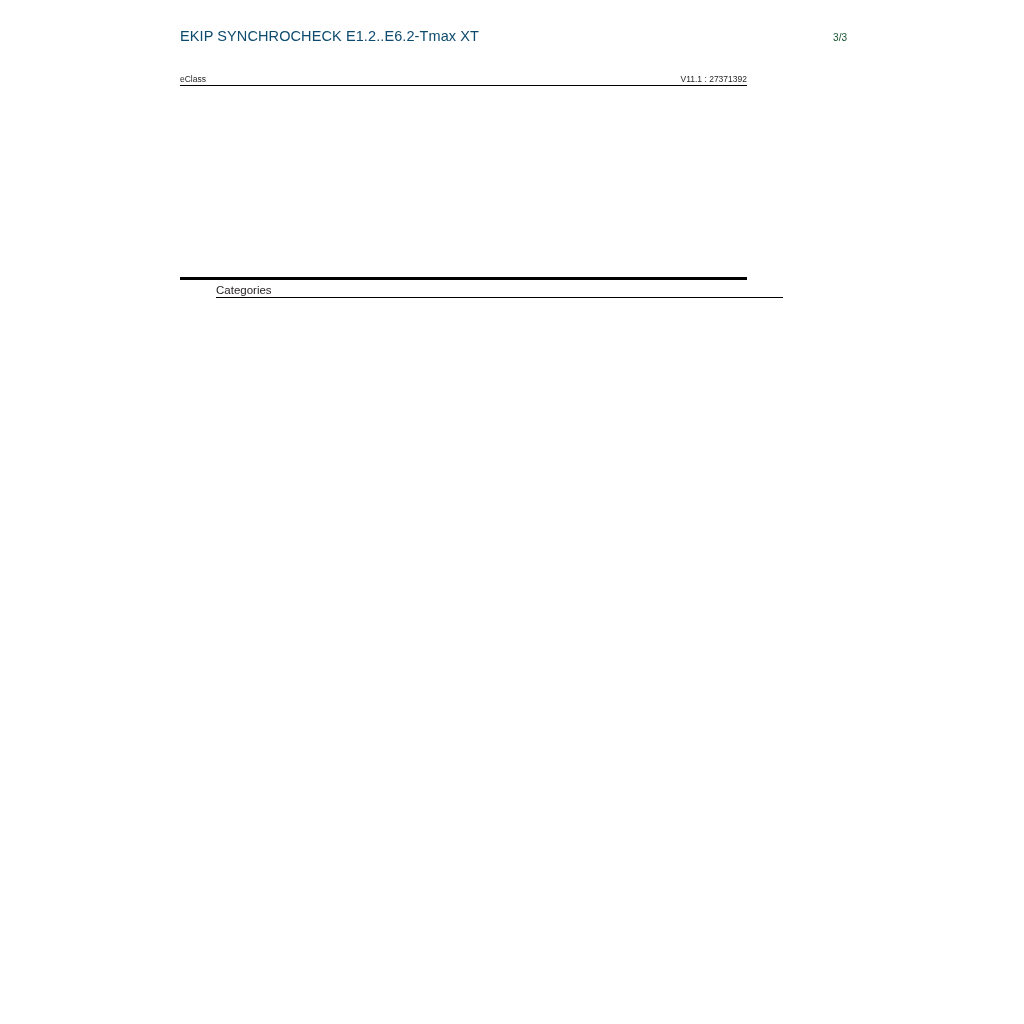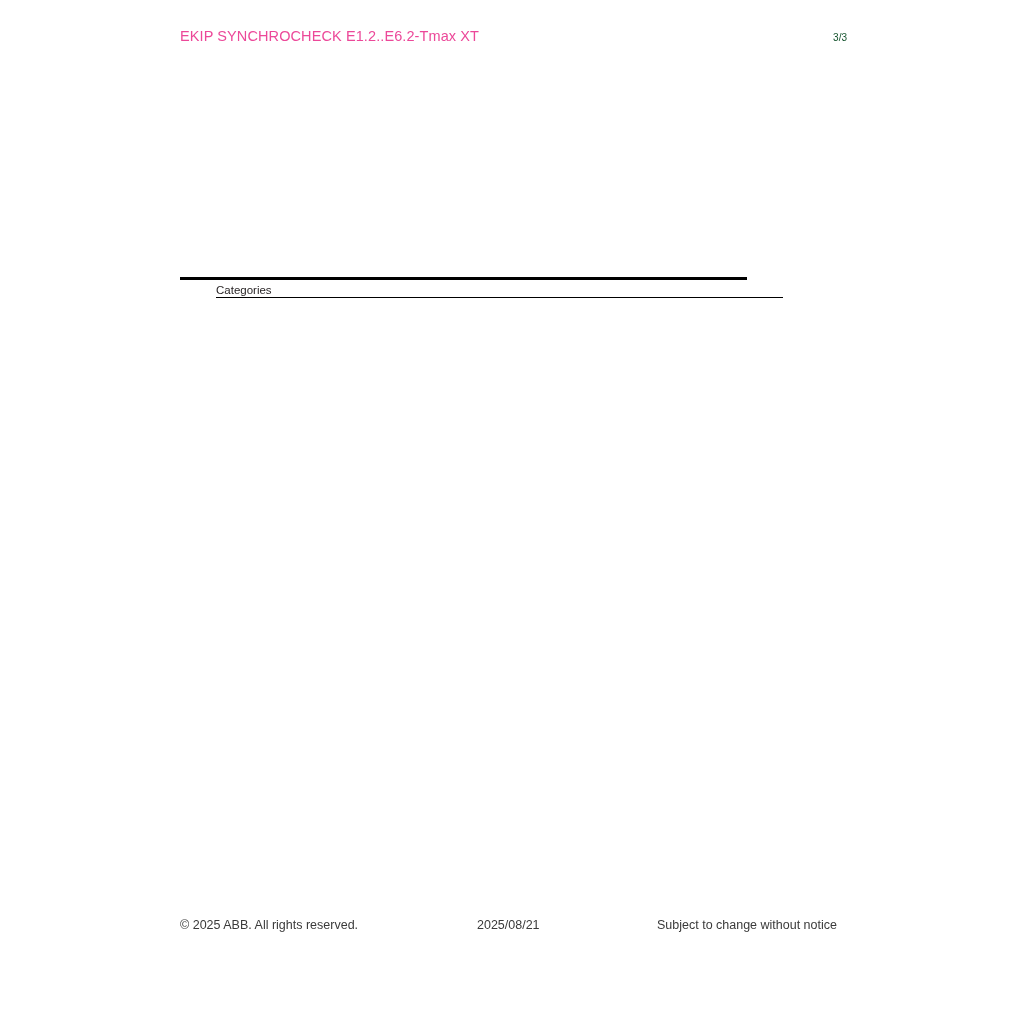--- a/index.html
+++ b/index.html
@@ -28,21 +28,21 @@
     left: 180px;
     top: 28px;
     width: 666px;
     display: flex;
     align-items: baseline;
     justify-content: space-between;
   }
   .doc-title {
     font-size: 14.5px;
     letter-spacing: 0.1px;
-    color: #ec4899;
+    color: #0c4a6e;
     white-space: nowrap;
     text-align: right;
   }
   .page-number {
     font-size: 10px;
     color: #14532d;
     margin-right: -1px;
   }
 
   
@@ -131,27 +131,26 @@
 </head>
 <body>
 
 <div class="page">
 
   <div class="doc-header">
     <div class="doc-title">EKIP SYNCHROCHECK E1.2..E6.2-Tmax XT</div>
     <div class="page-number">3/3</div>
   </div>
 
+  <div class="eclass-row">
+    <div class="eclass-label">eClass</div>
+    <div class="eclass-value">V11.1 : 27371392</div>
+  </div>
 
   <div class="categories-rule-top"></div>
 
   <div class="categories-heading-row">
     <div class="categories-heading">Categories</div>
   </div>
 
 
-  <div class="doc-footer">
-    <div class="footer-copyright">© 2025 ABB.  All rights reserved.</div>
-    <div class="footer-date">2025/08/21</div>
-    <div class="footer-notice">Subject to change without notice</div>
-  </div>
 
 </div>
 
 </body></html>

